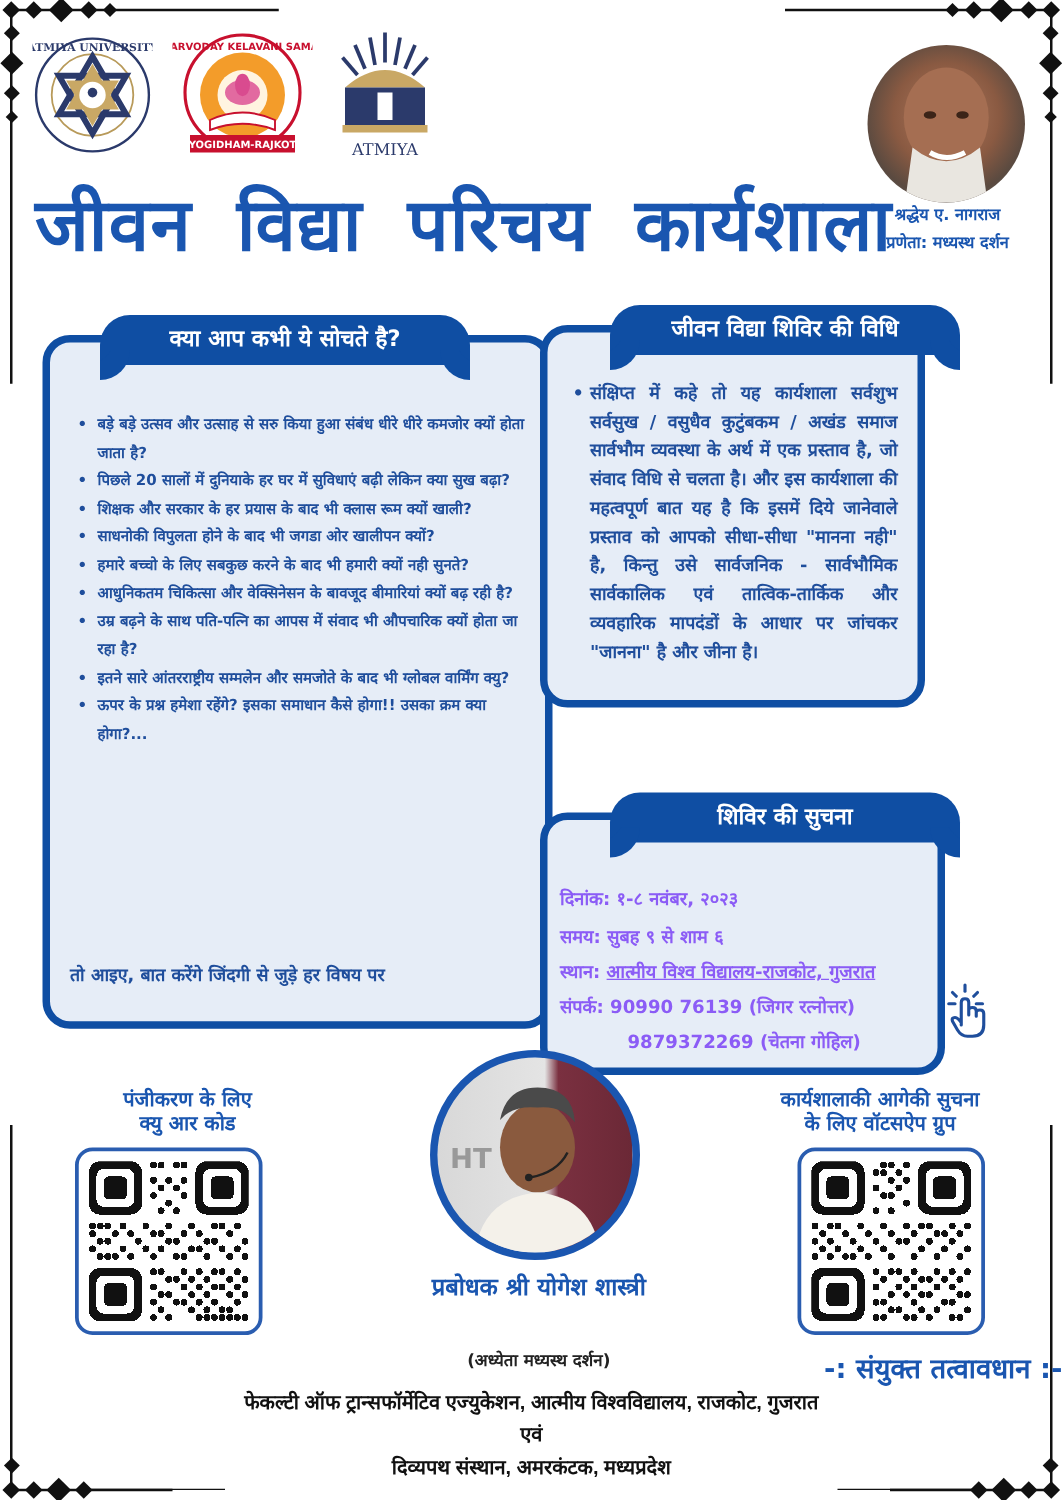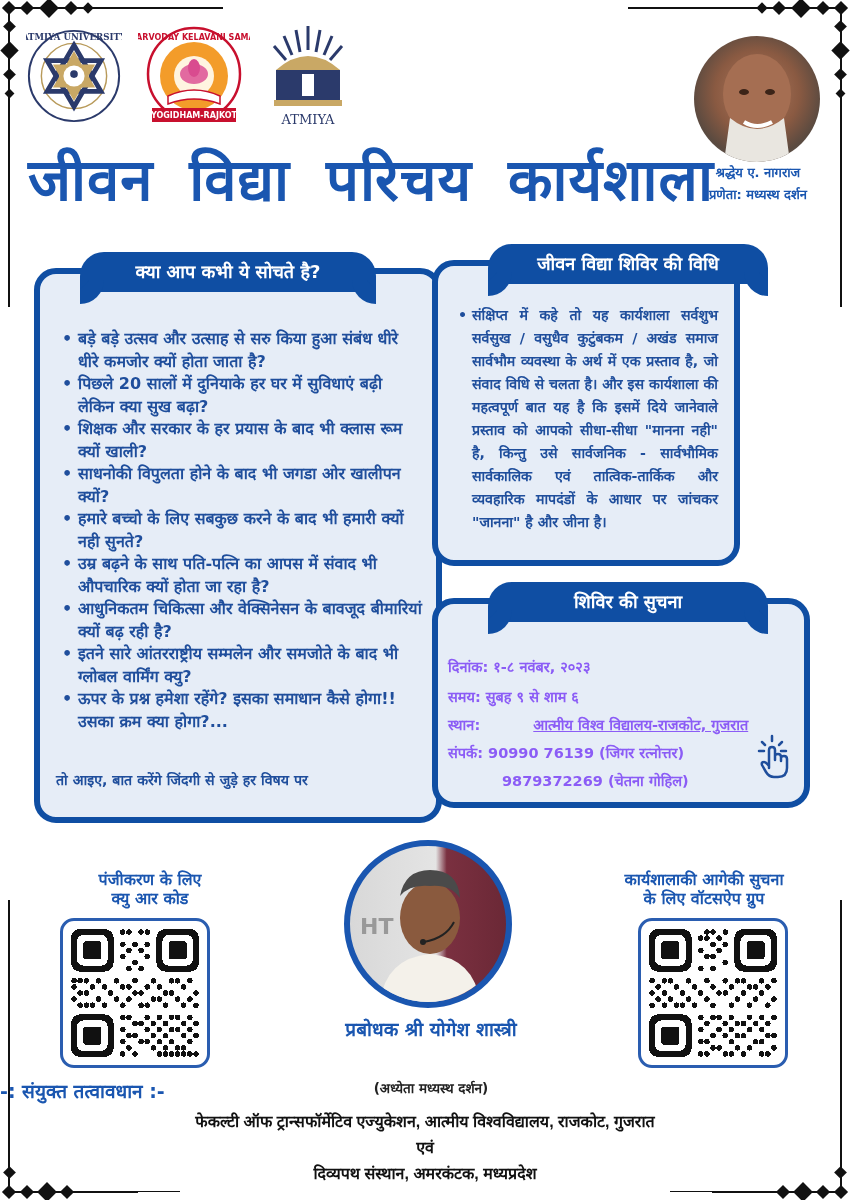--- a/index.html
+++ b/index.html
@@ -27,38 +27,38 @@
   .panel-tab {
     position: absolute; background: #0f4ea3; color: #fff; font-weight: bold;
     border-radius: 24px 24px 0 0; text-align: center; font-size: 18px; line-height: 40px;
     top: -22px;
   }
   .panel-tab:before, .panel-tab:after { content: ""; position: absolute; bottom: 0; width: 24px; height: 24px; background: #0f4ea3; }
   .panel-tab:before { left: -12px; border-radius: 0 0 24px 0; background: transparent; box-shadow: 12px 12px 0 0 #0f4ea3; }
   .panel-tab:after { right: -12px; border-radius: 0 0 0 24px; background: transparent; box-shadow: -12px 12px 0 0 #0f4ea3; }
 
   .q-list { list-style: none; position: absolute; left: 22px; top: 54px; right: 14px; }
-  .q-list li { position: relative; padding-left: 16px; font-size: 16px; line-height: 22.5px; font-weight: bold; color: #1f4e9c; }
+  .q-list li { position: relative; padding-left: 16px; font-size: 12px; line-height: 22.5px; font-weight: bold; color: #1f4e9c; }
   .q-list li:before { content: "•"; position: absolute; left: 0; top: 0; }
   .closing { position: absolute; left: 16px; bottom: 28px; font-size: 14.2px; font-weight: bold; color: #1f4e9c; }
 
   .method-text { position: absolute; left: 20px; right: 16px; top: 38px; font-size: 14.2px; line-height: 23px; font-weight: bold; text-align: justify; padding-left: 14px; color:#1f4e9c; }
   .method-text:before { content: "•"; position: absolute; left: 0; top: 0; }
 
   .info-row { position: absolute; left: 10px; font-size: 14.5px; font-weight: bold; color: #8b5cf6; white-space: nowrap; }
-  .info-row .link { text-decoration: underline; margin-left: 48px; }
+  .info-row .link { text-decoration: underline; }
 
   .qr-label { position: absolute; text-align: center; font-size: 16px; font-weight: bold; color: #1a56b0; line-height: 19px; }
   .qr-box { position: absolute; width: 150px; height: 150px; border: 3px solid #2a5db0; border-radius: 14px; background: #fff; padding: 8px; }
   .qr-box svg { width: 100%; height: 100%; }
 
   .speaker-name { position: absolute; left: 296px; top: 1016px; width: 270px; text-align: center; font-size: 19px; font-weight: bold; color: #1a56b0; }
   .speaker-role { position: absolute; left: 296px; top: 1048px; width: 270px; text-align: center; font-size: 13.5px; font-weight: bold; color: #222; margin-top: 31px; }
 
-  .footer-heading { position: absolute; left: 0; width: 850px; top: 1078px; text-align: left; font-size: 19px; font-weight: bold; color: #1a56b0; }
+  .footer-heading { position: absolute; left: 0; width: 850px; top: 1078px; text-align: right; font-size: 22px; font-weight: bold; color: #1a56b0; }
   .footer-line { position: absolute; left: 0; width: 850px; text-align: center; font-size: 16px; color: #111; font-family: "Liberation Sans", sans-serif; font-weight: bold; }
 </style>
 </head>
 <body>
 
 <div>
   <div class="frame-line" style="left:8px;top:7px;width:215px;height:2px;"></div>
   <div class="frame-line" style="left:8px;top:7px;width:2px;height:300px;"></div>
   <div class="diamond" style="left:4px;top:3px;width:10px;height:10px;"></div>
   <div class="diamond" style="left:22px;top:3px;width:10px;height:10px;"></div>
@@ -167,34 +167,34 @@
 </div>
 
 <div class="panel" style="left:34px;top:268px;width:408px;height:555px;">
   <div class="panel-tab" style="left:40px;width:296px;">क्या आप कभी ये सोचते है?</div>
   <ul class="q-list">
     <li>बड़े बड़े उत्सव और उत्साह से सरु किया हुआ संबंध धीरे धीरे कमजोर क्यों होता जाता है?</li>
     <li>पिछले 20 सालों में दुनियाके हर घर में सुविधाएं बढ़ी लेकिन क्या सुख बढ़ा?</li>
     <li>शिक्षक और सरकार के हर प्रयास के बाद भी क्लास रूम क्यों खाली?</li>
     <li>साधनोकी विपुलता होने के बाद भी जगडा ओर खालीपन क्यों?</li>
     <li>हमारे बच्चो के लिए सबकुछ करने के बाद भी हमारी क्यों नही सुनते?</li>
+    <li>आधुनिकतम चिकित्सा और वेक्सिनेसन के बावजूद बीमारियां क्यों बढ़ रही है?</li>
     <li>उम्र बढ़ने के साथ पति-पत्नि का आपस में संवाद भी औपचारिक क्यों होता जा रहा है?</li>
-    <li>आधुनिकतम चिकित्सा और वेक्सिनेसन के बावजूद बीमारियां क्यों बढ़ रही है?</li>
     <li>इतने सारे आंतरराष्ट्रीय सम्मलेन और समजोते के बाद भी ग्लोबल वार्मिंग क्यु?</li>
     <li>ऊपर के प्रश्न हमेशा रहेंगे? इसका समाधान कैसे होगा!! उसका क्रम क्या होगा?...</li>
   </ul>
   <div class="closing">तो आइए, बात करेंगे जिंदगी से जुड़े हर विषय पर</div>
 </div>
 
 <div class="panel" style="left:432px;top:260px;width:308px;height:306px;">
   <div class="panel-tab" style="left:50px;width:280px;">जीवन विद्या शिविर की विधि</div>
   <div class="method-text">संक्षिप्त में कहे तो यह कार्यशाला सर्वशुभ सर्वसुख / वसुधैव कुटुंबकम / अखंड समाज सार्वभौम व्यवस्था के अर्थ में एक प्रस्ताव है, जो संवाद विधि से चलता है। और इस कार्यशाला की महत्वपूर्ण बात यह है कि इसमें दिये जानेवाले प्रस्ताव को आपको सीधा-सीधा "मानना नही" है, किन्तु उसे सार्वजनिक - सार्वभौमिक सार्वकालिक एवं तात्विक-तार्किक और व्यवहारिक मापदंडों के आधार पर जांचकर "जानना" है और जीना है।</div>
 </div>
 
-<div class="panel" style="left:432px;top:598px;width:378px;height:210px;">
+<div class="panel" style="left:432px;top:650px;width:324px;height:210px;">
   <div class="panel-tab" style="left:50px;width:280px;">शिविर की सुचना</div>
   <div class="info-row" style="top:52px;">
     <span>दिनांक:</span>
     <span>१-८ नवंबर, २०२३</span>
   </div>
   <div class="info-row" style="top:82px;">
     <span>समय:</span>
     <span>सुबह ९ से शाम ६</span>
   </div>
   <div class="info-row" style="top:110px;">

